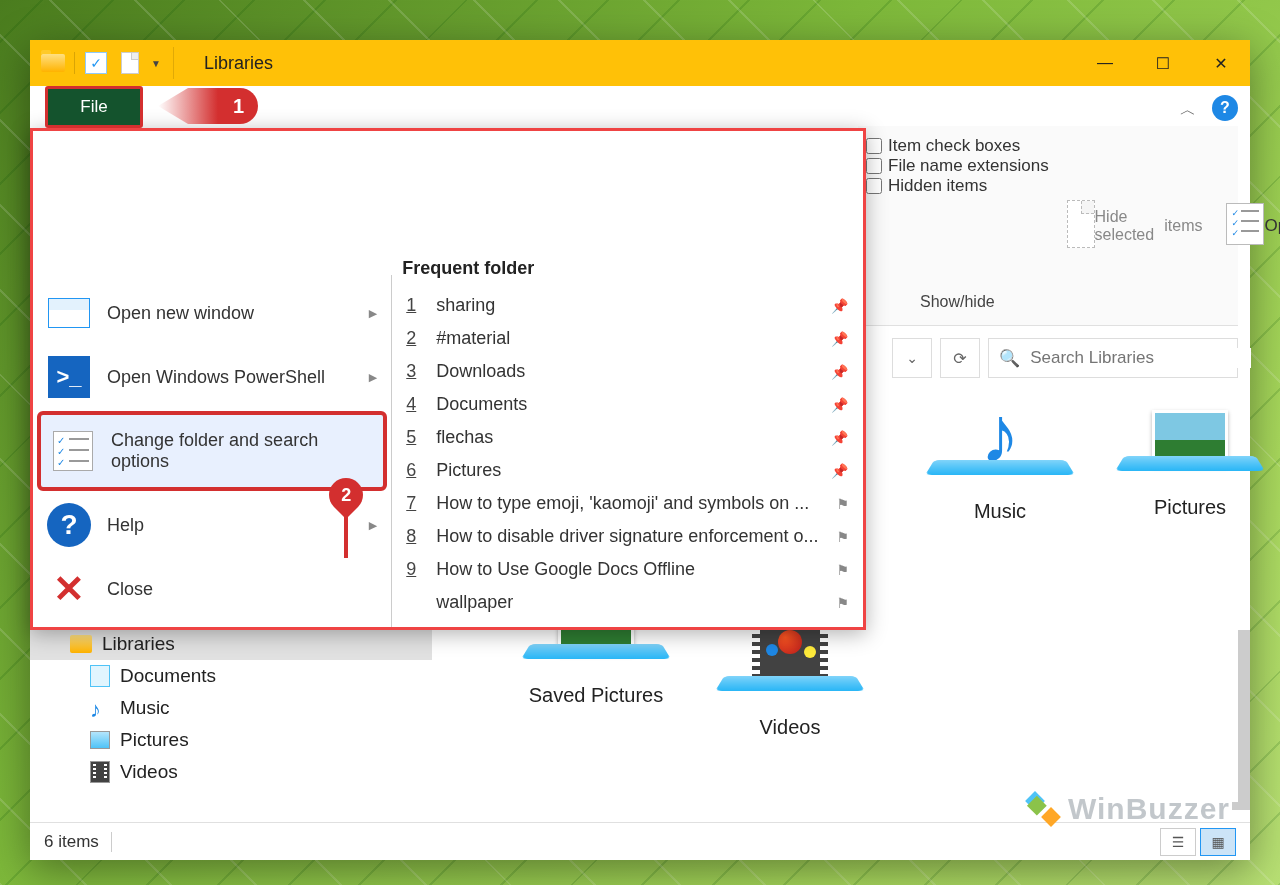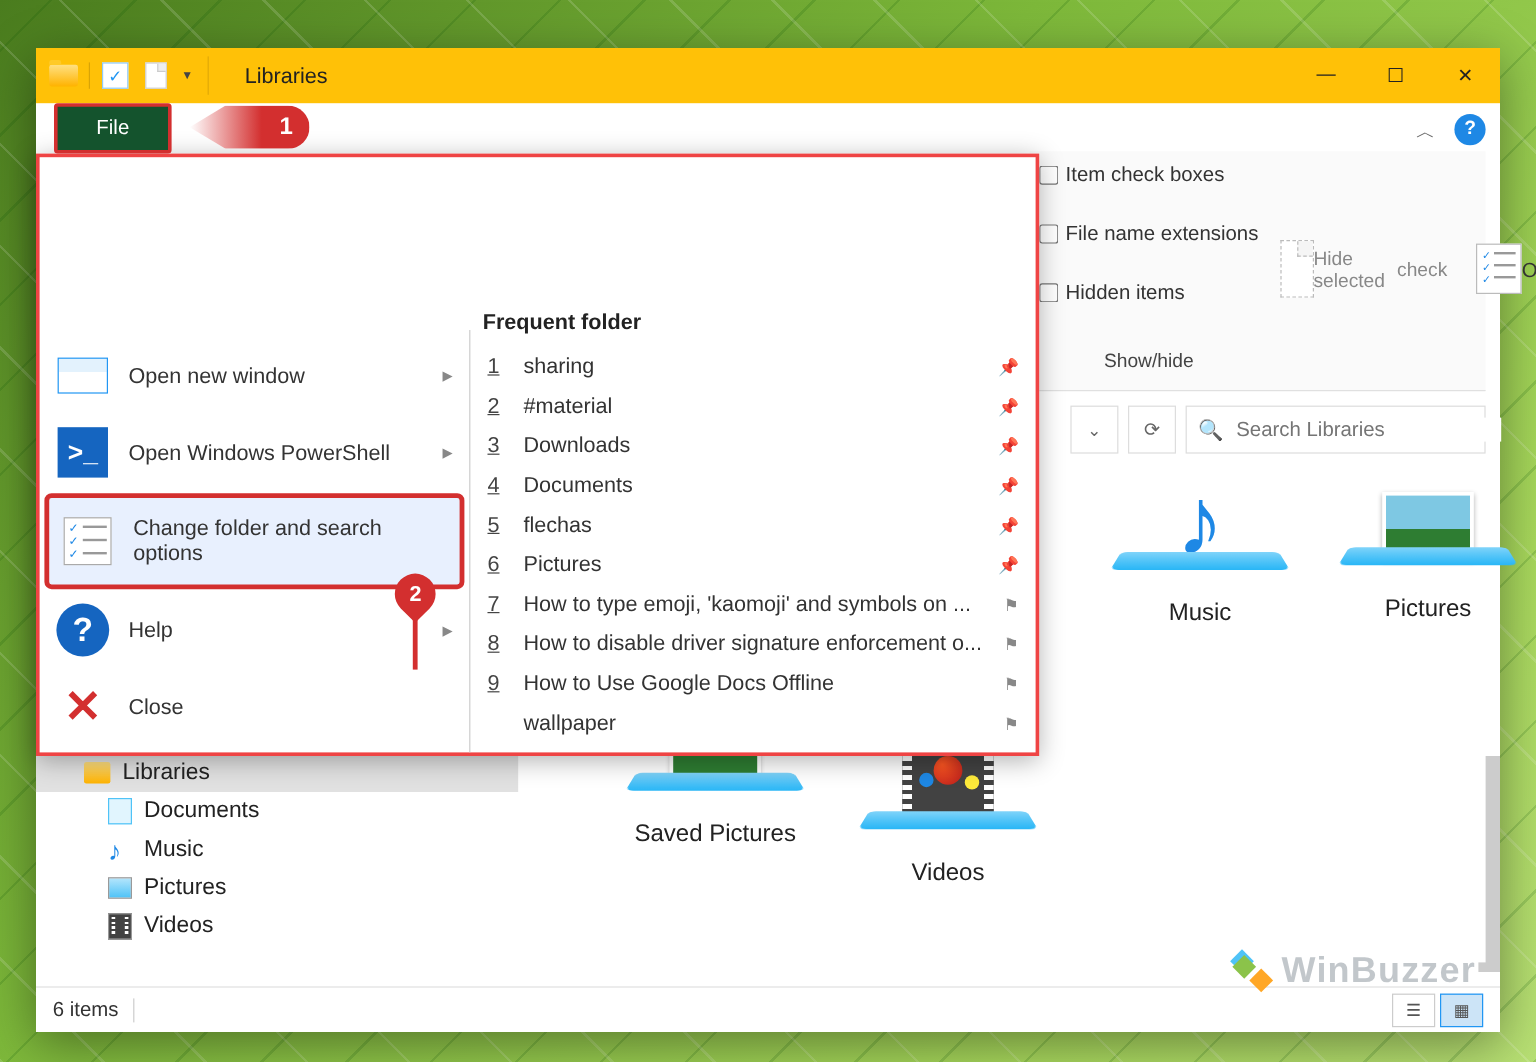--- a/index.html
+++ b/index.html
@@ -53,21 +53,21 @@
   .ribbon-right {
     position: absolute;
     right: 12px;
     top: 86px;
     width: 380px;
     height: 200px;
     background: #fafafa;
     border-bottom: 1px solid #e0e0e0;
     display:flex;
   }
-  .ribbon-checks { display:flex; flex-direction:column; gap:29px; padding:10px 8px; font-size:17px; color:#333; flex:1;}
+  .ribbon-checks { display:flex; flex-direction:column; gap:0; padding:10px 8px; font-size:17px; color:#333; flex:1;}
   .ribbon-checks .row { display:flex; align-items:center; gap:6px; white-space:nowrap;}
   .ribbon-checks input { width:16px; height:16px; }
   .group-label { font-size:16px; color:#444; text-align:center; margin-top:auto; padding:4px 16px;}
   .hide-sel { display:flex; flex-direction:row; align-items:center; padding:6px 10px; font-size:16px; color:#888;}
   .hide-sel .ico { width:38px; height:48px; background:#fff; border:1px dashed #bbb; margin-bottom:4px; position:relative;}
   .hide-sel .ico::after{content:"";position:absolute;top:0;right:0;width:12px;height:12px;border-left:1px dashed #bbb; border-bottom:1px dashed #bbb; background:#f5f5f5;}
   .options-btn { display:flex; flex-direction:row; align-items:center; padding:6px 14px; font-size:17px; color:#333;}
   .options-btn .ico { width:38px; height:42px; background:#fff; border:1px solid #bbb; margin-bottom:4px; position:relative;}
   .options-btn .ico::before{content:"✓\A✓\A✓"; white-space:pre; font-size:9px; color:#1e88e5; position:absolute; left:4px; top:4px; line-height:10px;}
   .options-btn .ico::after{content:""; position:absolute; left:14px; top:6px; width:18px; height:2px; background:#999; box-shadow: 0 10px 0 #999, 0 20px 0 #999;}
@@ -257,21 +257,21 @@
       </div>
       <div class="row">
         <input type="checkbox" style="">
         <span>Hidden items</span>
       </div>
       <div class="group-label">Show/hide</div>
     </div>
     <div class="hide-sel">
       <div class="ico"></div>
       <span>Hide selected</span>
-      <span>check</span>
+      <span>items</span>
     </div>
     <div class="options-btn">
       <div class="ico"></div>
       <span>Options</span>
       <span style="font-size:10px;color:#666;margin-top:4px">▼</span>
     </div>
   </div>
 
   <div class="addr-row">
     <div class="addr-v">⌄</div>

